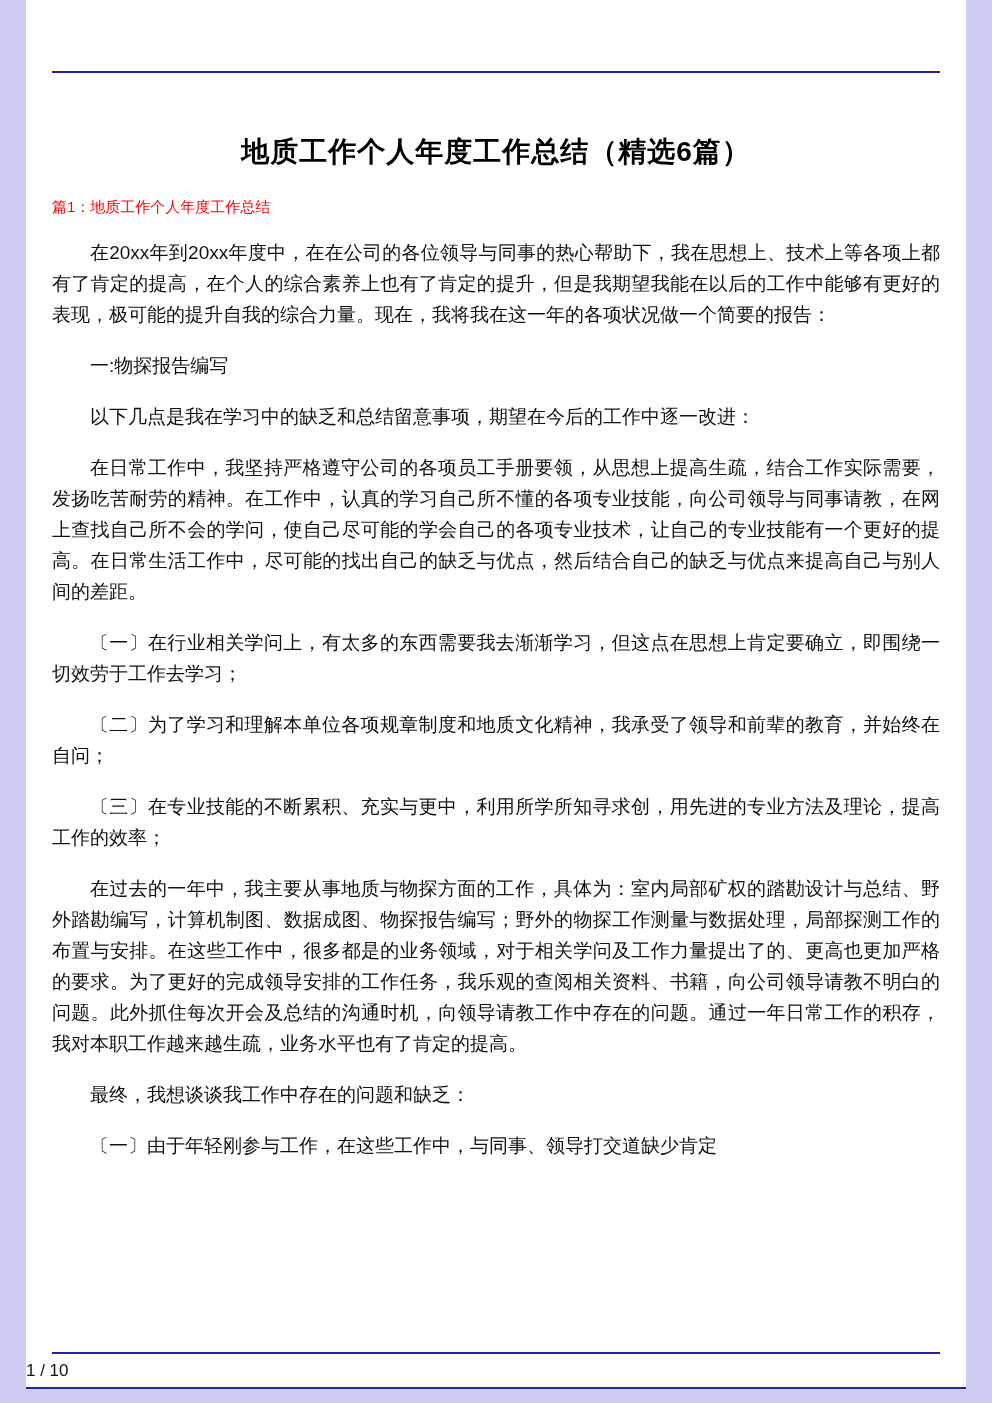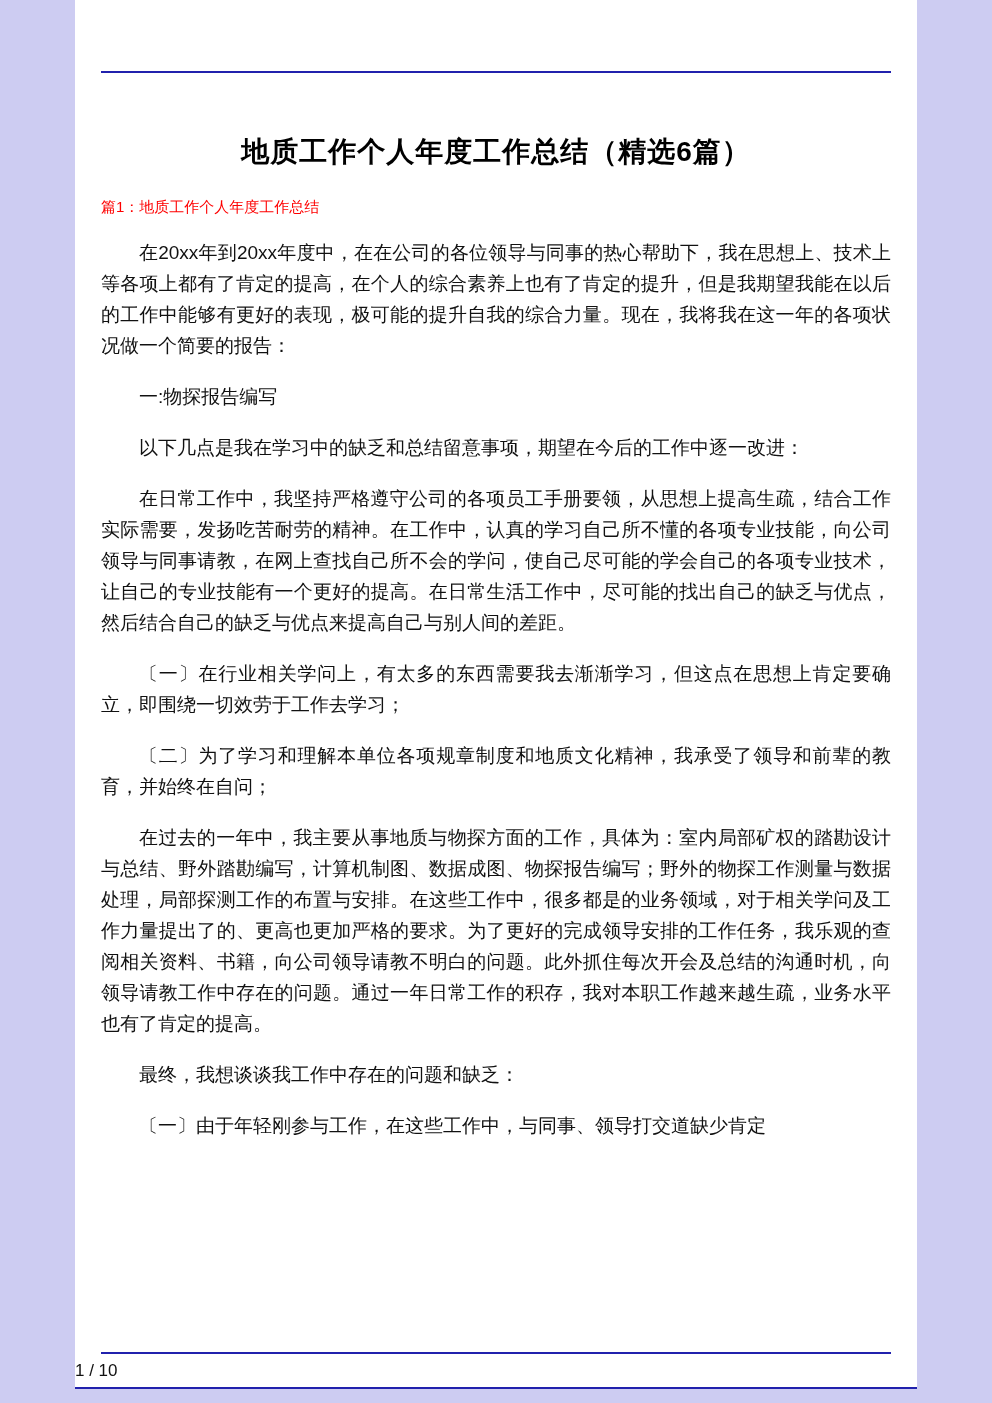--- a/index.html
+++ b/index.html
@@ -9,21 +9,21 @@
   body {
     width: 992px;
     height: 1403px;
     background: #cdccf2;
     font-family: "Liberation Sans", sans-serif;
     overflow: hidden;
   }
   .page {
     position: relative;
     margin: 0 auto;
-    width: 842px;
+    width: 940px;
     height: 1389px;
     background: #ffffff;
     box-sizing: border-box;
   }
   .top-rule {
     position: absolute;
     top: 71px;
     left: 26px;
     right: 26px;
     height: 2px;
@@ -89,20 +89,21 @@
 
     <h2 class="section-heading">篇1：地质工作个人年度工作总结</h2>
 
     <div id="paragraphs">
         <p class="para">在20xx年到20xx年度中，在在公司的各位领导与同事的热心帮助下，我在思想上、技术上等各项上都有了肯定的提高，在个人的综合素养上也有了肯定的提升，但是我期望我能在以后的工作中能够有更好的表现，极可能的提升自我的综合力量。现在，我将我在这一年的各项状况做一个简要的报告：</p>
         <p class="para">一:物探报告编写</p>
         <p class="para">以下几点是我在学习中的缺乏和总结留意事项，期望在今后的工作中逐一改进：</p>
         <p class="para">在日常工作中，我坚持严格遵守公司的各项员工手册要领，从思想上提高生疏，结合工作实际需要，发扬吃苦耐劳的精神。在工作中，认真的学习自己所不懂的各项专业技能，向公司领导与同事请教，在网上查找自己所不会的学问，使自己尽可能的学会自己的各项专业技术，让自己的专业技能有一个更好的提高。在日常生活工作中，尽可能的找出自己的缺乏与优点，然后结合自己的缺乏与优点来提高自己与别人间的差距。</p>
         <p class="para">〔一〕在行业相关学问上，有太多的东西需要我去渐渐学习，但这点在思想上肯定要确立，即围绕一切效劳于工作去学习；</p>
         <p class="para">〔二〕为了学习和理解本单位各项规章制度和地质文化精神，我承受了领导和前辈的教育，并始终在自问；</p>
+        <p class="para">〔三〕在专业技能的不断累积、充实与更中，利用所学所知寻求创，用先进的专业方法及理论，提高工作的效率；</p>
         <p class="para">在过去的一年中，我主要从事地质与物探方面的工作，具体为：室内局部矿权的踏勘设计与总结、野外踏勘编写，计算机制图、数据成图、物探报告编写；野外的物探工作测量与数据处理，局部探测工作的布置与安排。在这些工作中，很多都是的业务领域，对于相关学问及工作力量提出了的、更高也更加严格的要求。为了更好的完成领导安排的工作任务，我乐观的查阅相关资料、书籍，向公司领导请教不明白的问题。此外抓住每次开会及总结的沟通时机，向领导请教工作中存在的问题。通过一年日常工作的积存，我对本职工作越来越生疏，业务水平也有了肯定的提高。</p>
         <p class="para">最终，我想谈谈我工作中存在的问题和缺乏：</p>
         <p class="para">〔一〕由于年轻刚参与工作，在这些工作中，与同事、领导打交道缺少肯定</p>
       </div>
   </div>
 
   <div class="footer">
     <div class="footer-rule"></div>
     <div class="page-number">1 / 10</div>
     <div class="footer-rule bottom"></div>

